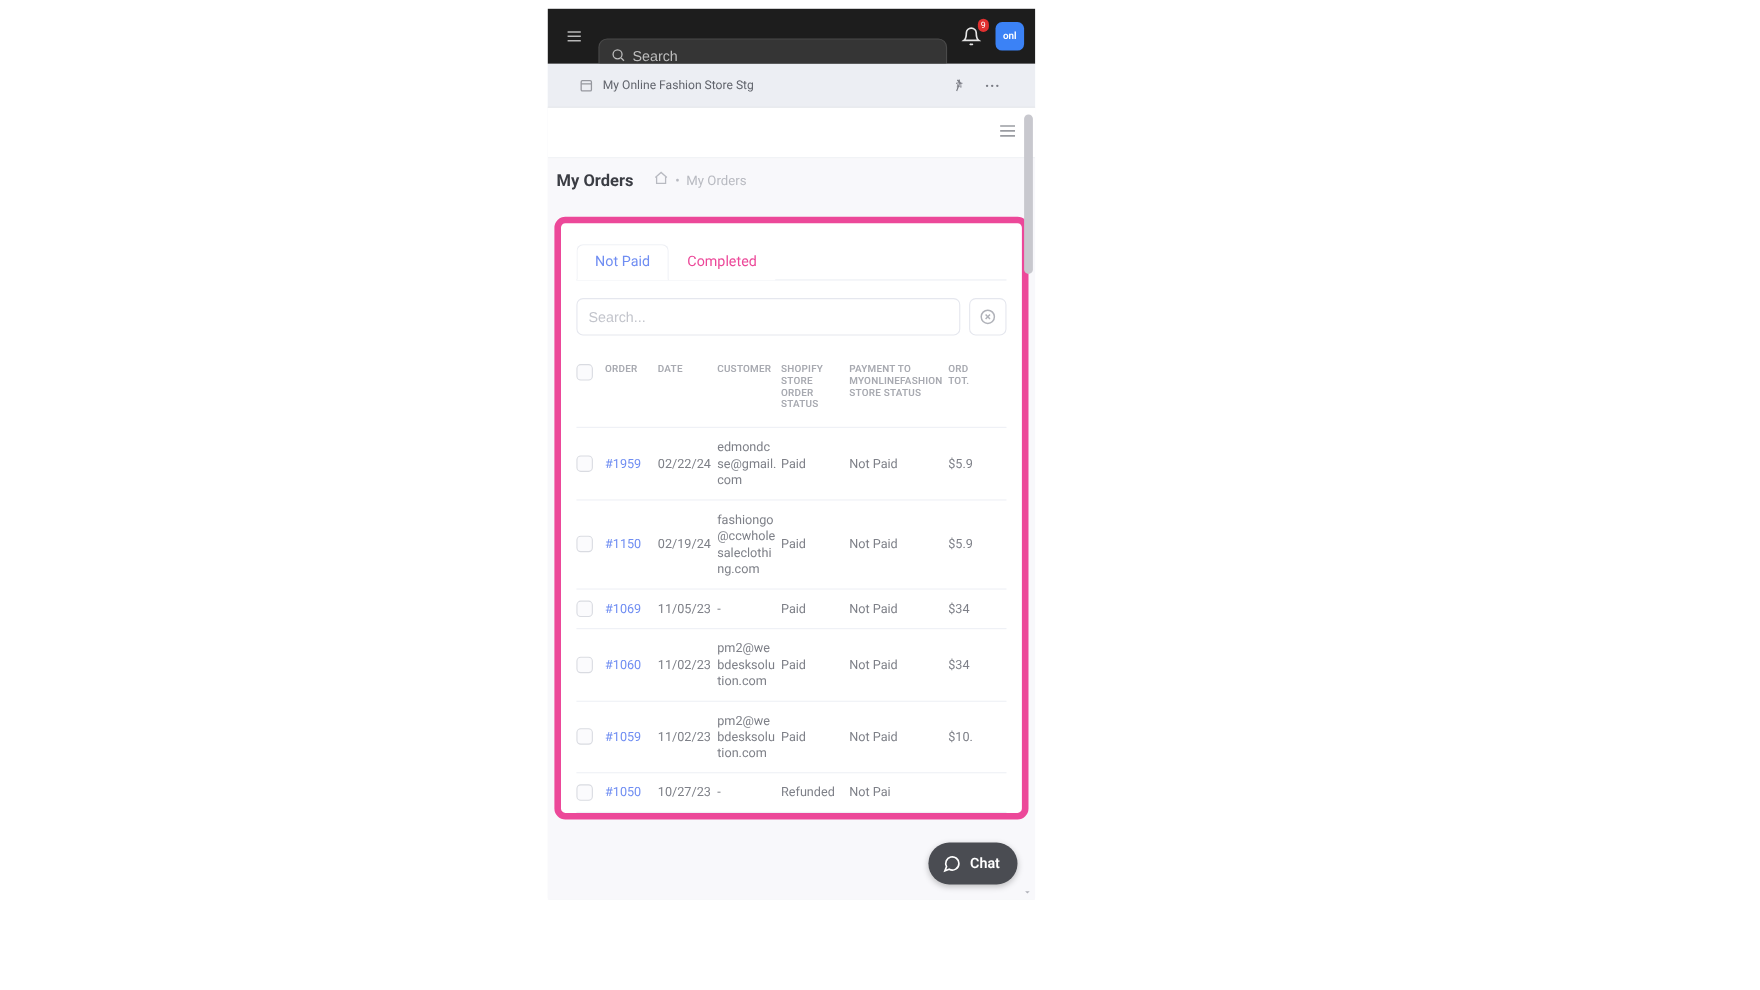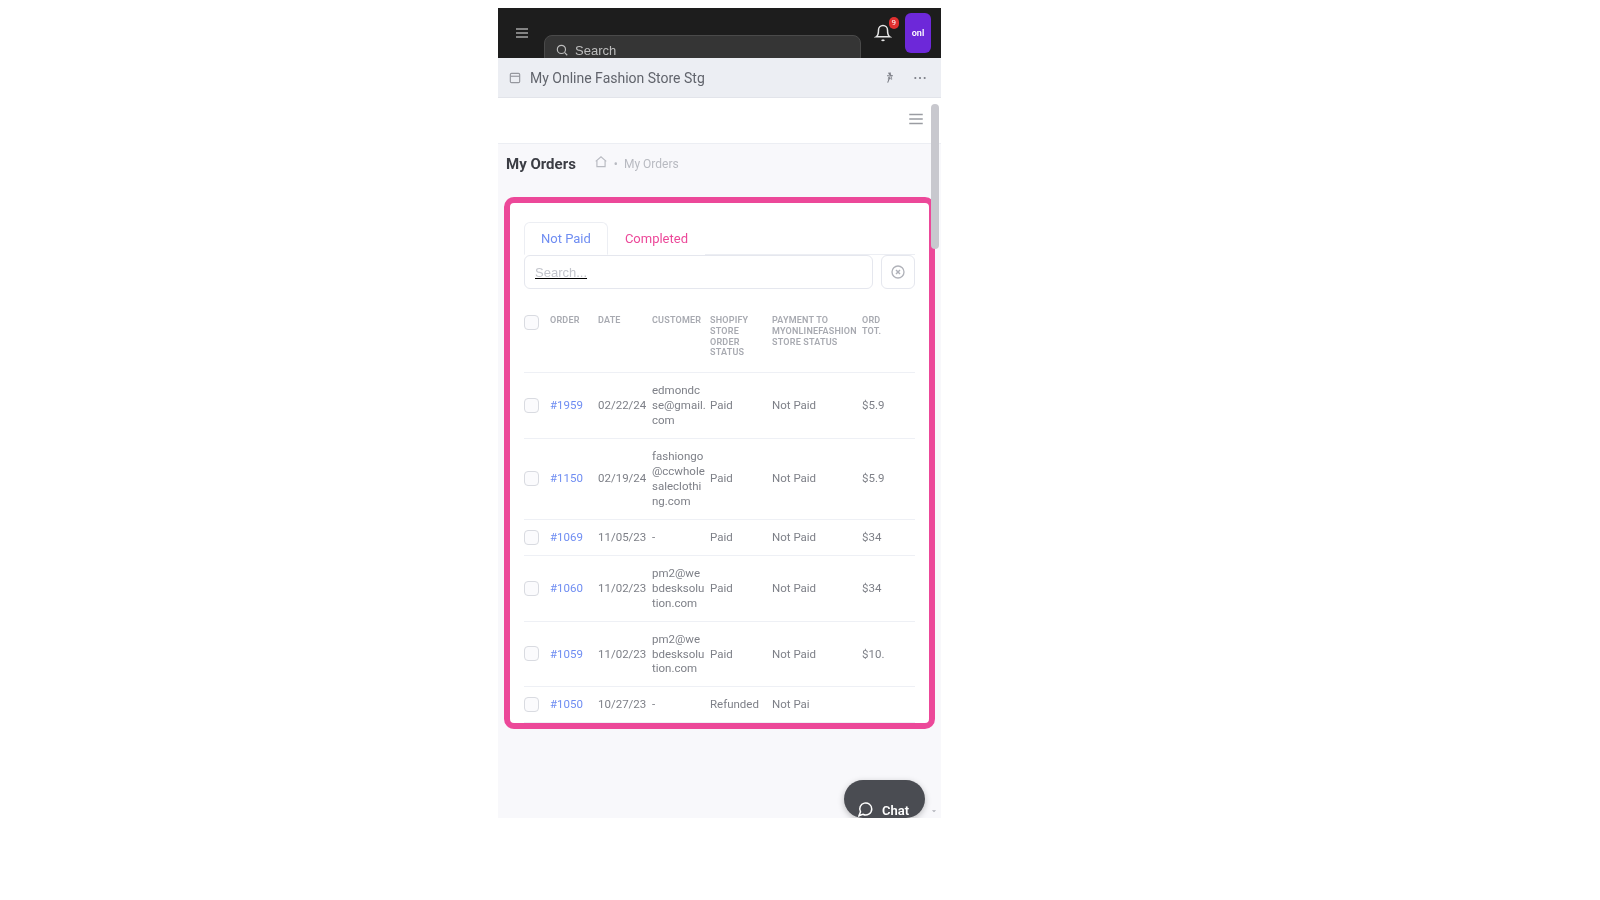--- a/index.html
+++ b/index.html
@@ -57,36 +57,36 @@
   .search-input::placeholder { color:#bdbdbd; }
   .bell-wrap { position:relative; width:28px; height:28px; display:flex; align-items:center; justify-content:center; color:#e5e5e5; cursor:pointer;}
   .bell-wrap svg { width:18px; height:18px; }
   .bell-badge {
     position:absolute; top:-2px; right:-2px;
     background:#e03030; color:#fff;
     font-size:8px; line-height:1;
     padding:2px 3px; border-radius:6px;
   }
   .avatar {
-    width:26px; height:40px; border-radius:6px;
-    background:#6d28d9; color:#fff;
+    width:26px; height:26px; border-radius:6px;
+    background:#3b82f6; color:#fff;
     font-size:9px; font-weight:600;
     display:flex; align-items:center; justify-content:center;
     cursor:pointer;
   }
   
   .titlebar {
     height: 40px;
     background:#eceef3;
     border-bottom:1px solid #e2e4ea;
     display:flex; align-items:center;
-    padding: 0 10px;
+    padding: 0 28px;
     gap:8px;
     color:#61646c;
-    font-size:14px;
+    font-size:11px;
   }
   .app-icon { width:14px; height:14px; color:#95979e; }
   .app-title { flex:1; }
   .pin-btn, .more-btn { width:22px; height:22px; display:flex; align-items:center; justify-content:center; color:#7a7c84; cursor:pointer;}
   
   .content-scroll {
     position:relative;
     flex:1;
     overflow:hidden;
     background:#f8f8fb;
@@ -153,21 +153,21 @@
     top:1px;
     background:#fff;
   }
   .tab.active {
     color:#6f8df2;
     border-color:#eceef3;
     border-bottom:1px solid #fff;
   }
   .filter-row {
     display:flex; gap:8px;
-    text-decoration:underline;
+    margin-top:16px;
   }
   .filter-input {
     flex:1;
     height:34px;
     border:1px solid #e5e7ee;
     border-radius:6px;
     padding:0 10px;
     font-size:13px;
     color:#7d7f87;
     background:#fff;
@@ -215,27 +215,27 @@
     border:1.5px solid #d9dbe1;
     border-radius:4px;
     background:#fbfbfd;
     cursor:pointer;
   }
   .order-link { color:#6f8df2; cursor:pointer; }
   
   .chat-fab {
     position:absolute;
     right:16px;
-    bottom:0;
+    bottom:14px;
     background:#4a4c52;
     color:#fff;
     border-radius:22px;
     height:38px;
     padding:0 16px 0 12px;
-    display:flex; align-items:flex-end; gap:8px;
+    display:flex; align-items:center; gap:8px;
     font-size:13px; font-weight:600;
     cursor:pointer;
     box-shadow:0 2px 6px rgba(0,0,0,0.25);
   }
   .chat-fab svg { width:18px; height:18px; }
   
   .rb-arrow {
     position:absolute;
     right:2px; bottom:2px;
     width:10px; height:10px;

